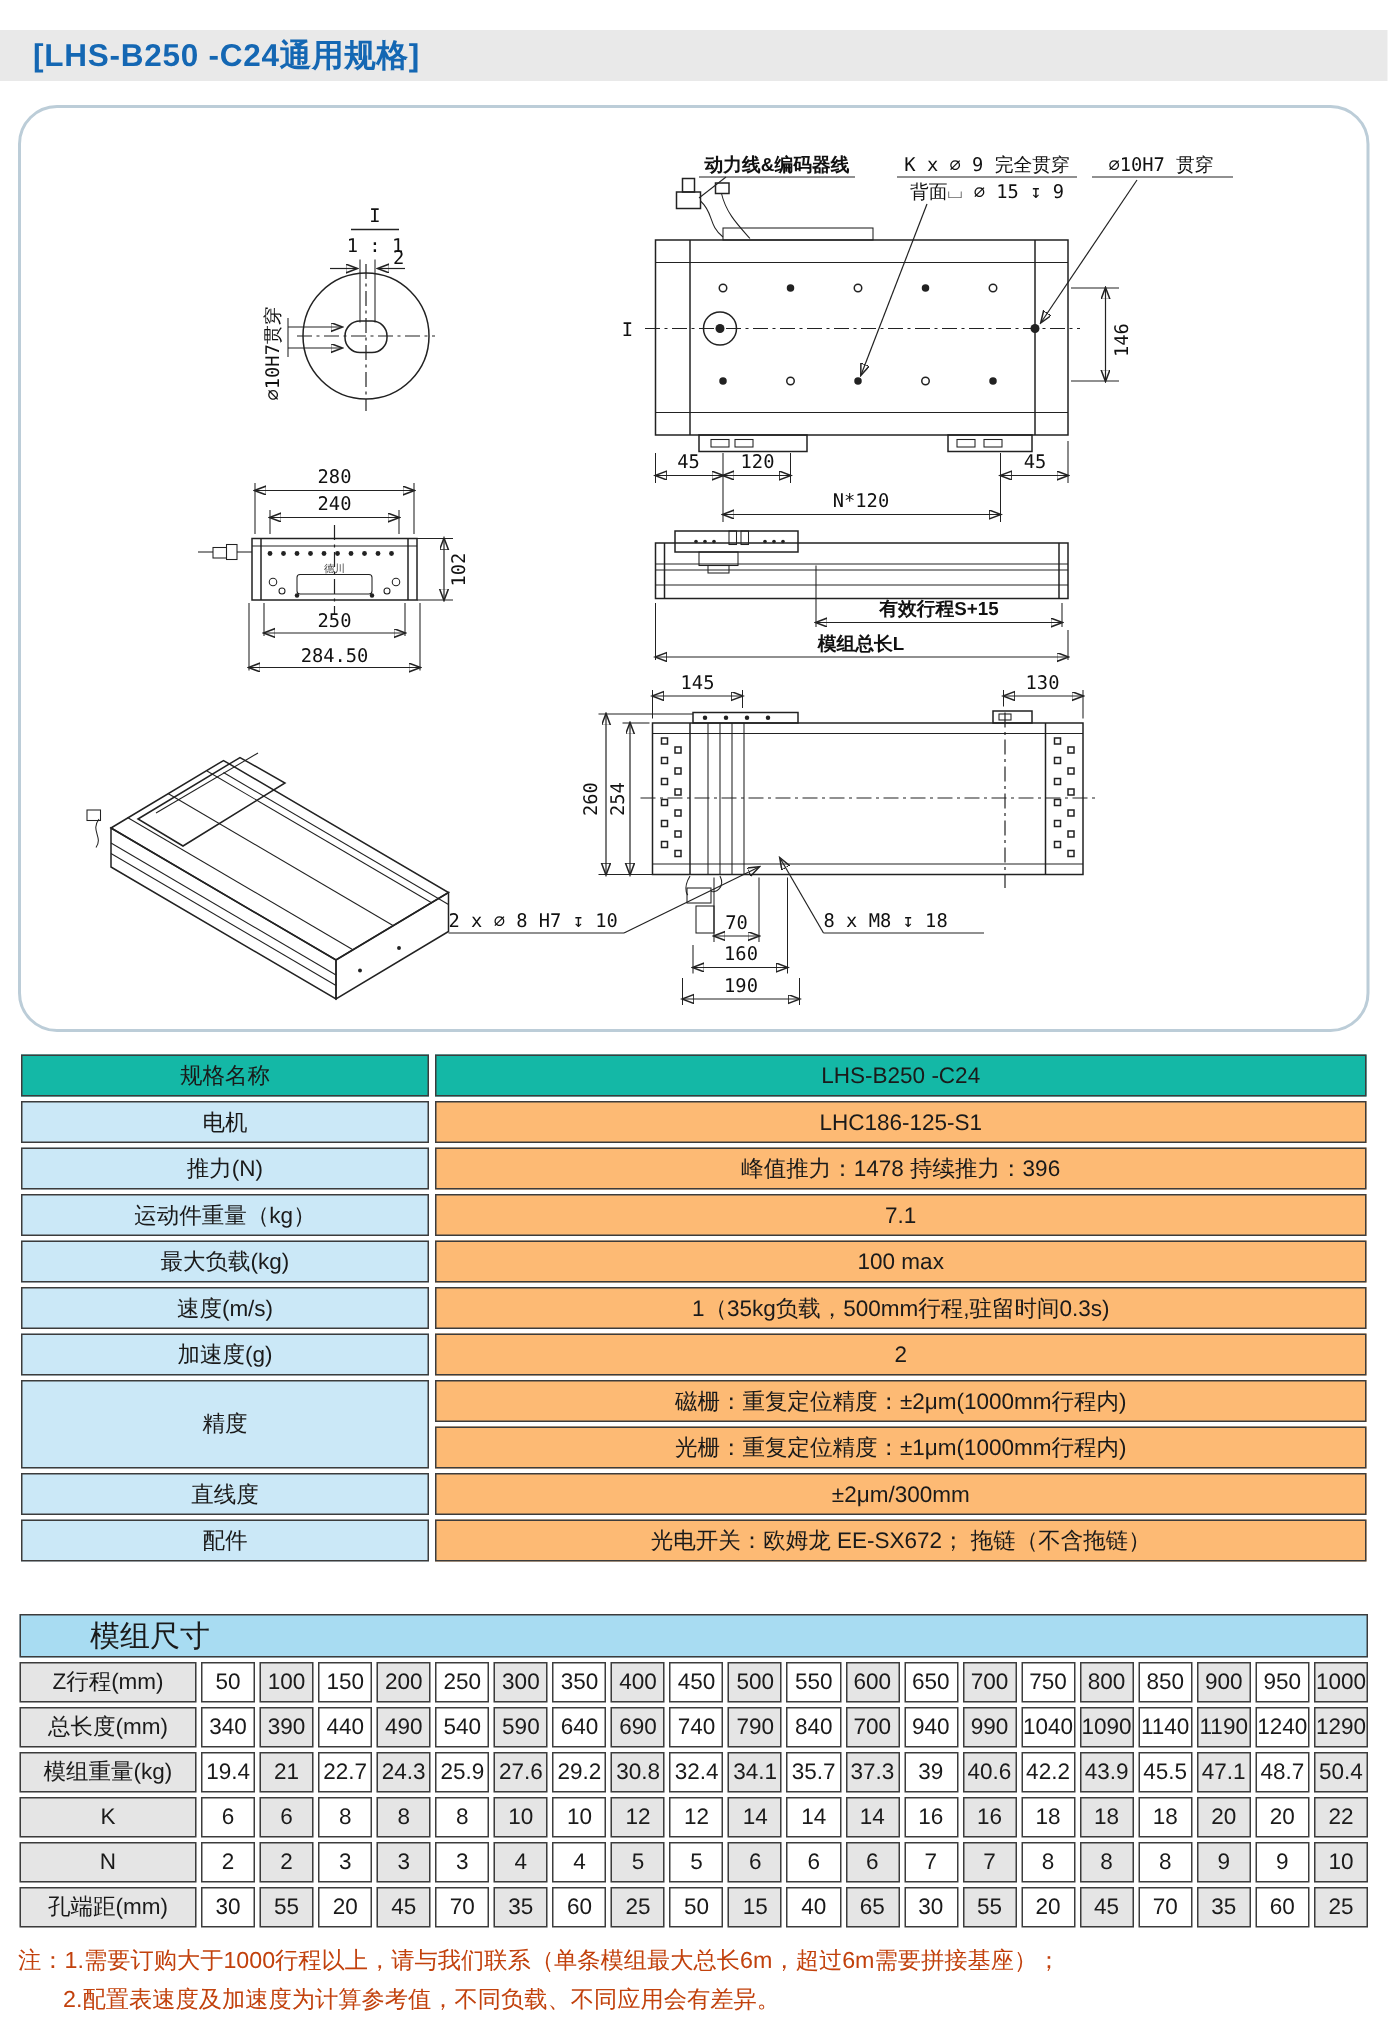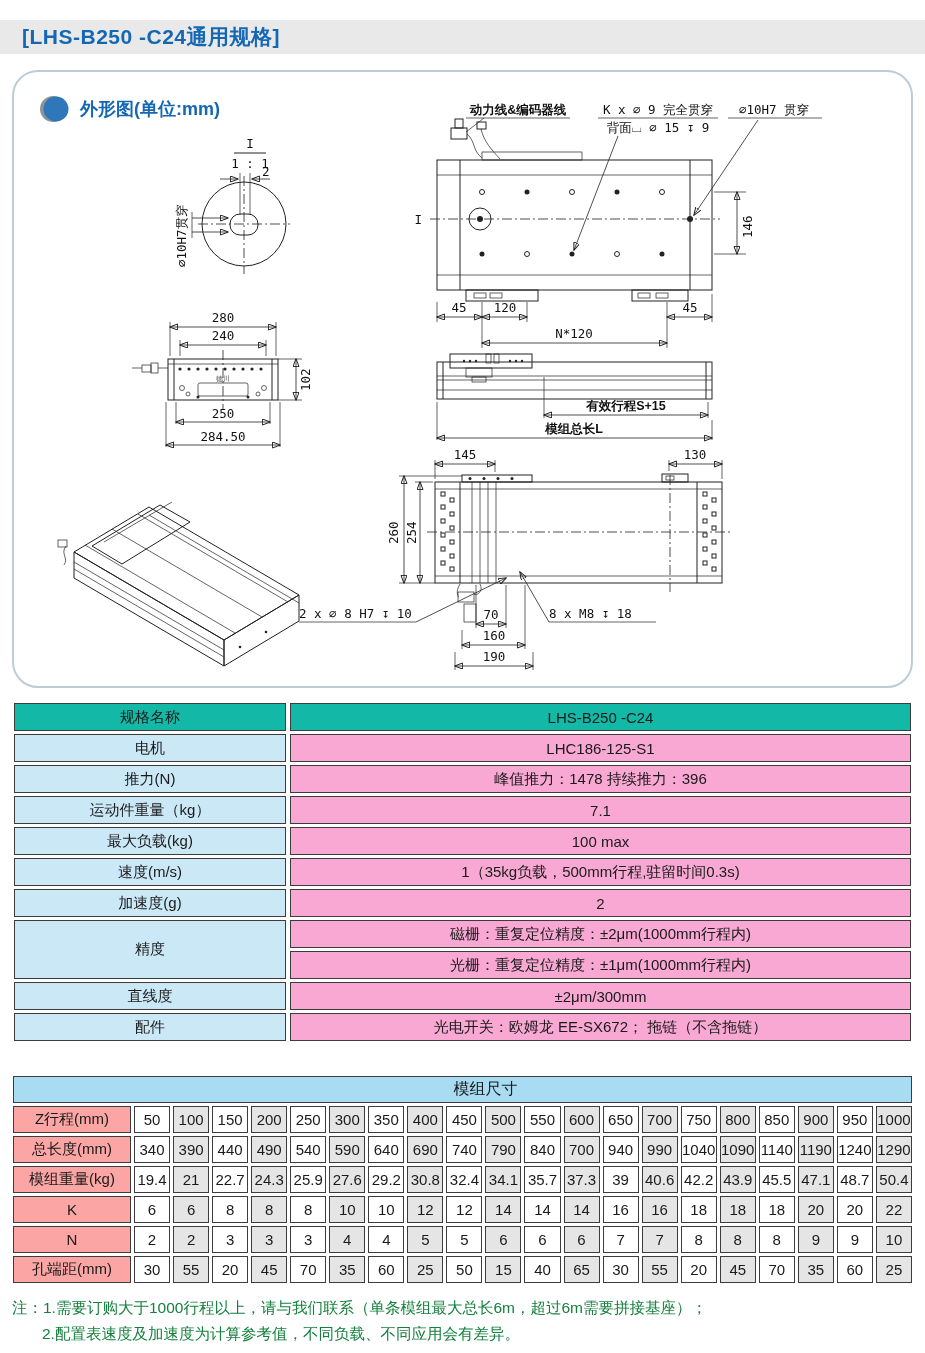--- a/index.html
+++ b/index.html
@@ -26,52 +26,45 @@
   .draw .thin { stroke-width:.7; }
   .draw .dim { stroke-width:.8; }
   .draw text { font-family:"DejaVu Sans Mono","DejaVu Sans",monospace; font-size:12.5px; fill:#111; stroke:none; }
   .draw text.cn { font-family:"Liberation Sans","DejaVu Sans",sans-serif; font-weight:bold; font-size:12.5px; }
   .draw text.sm { font-size:7px; fill:#444; }
 
   
   table.spec { position:absolute; left:10px; top:700px; width:905px;
     border-collapse:separate; border-spacing:4px 3px; }
   table.spec td { border:1.5px solid #3c3c3c; height:26px; text-align:center;
-    font-size:15px; padding:0 6px; background:#f9a8d4; }
+    font-size:15px; padding:0 6px; background:#fdba74; }
   table.spec td.lbl { background:#cbe8f7; width:258px; }
   table.spec tr.hd td { background:#14b8a6; }
 
   
   table.dims { position:absolute; left:10px; top:1073px; width:905px;
     border-collapse:separate; border-spacing:3px 3px; table-layout:fixed; }
   table.dims td { border:1.5px solid #3c3c3c; height:25px; text-align:center;
     font-size:15px; padding:0; background:#fff; overflow:hidden; white-space:nowrap; }
-  table.dims td.title { background:#a8dcf2; text-align:center; padding-left:46px; font-size:16px; }
-  table.dims td.lbl { background:#fca5a5; }
+  table.dims td.title { background:#a8dcf2; text-align:left; padding-left:46px; font-size:20px; }
+  table.dims td.lbl { background:#e5e5e5; }
   table.dims td.alt { background:#e5e5e5; }
 
   
-  .notes { position:absolute; left:12px; top:1295px; font-size:15.5px; color:#15803d; line-height:1.7; }
+  .notes { position:absolute; left:12px; top:1295px; font-size:15.5px; color:#c2410c; line-height:1.7; }
   .notes .n2 { padding-left:30px; }
 </style>
 </head>
 <body>
 
 <div class="titlebar">
   <span class="t">[LHS-B250 -C24通用规格]</span>
 </div>
 
 <div class="panel">
-  <div class="panel-head">
-    <svg width="30" height="30">
-      <circle cx="13" cy="15" r="13" fill="#8d9499" stroke="none"></circle>
-      <circle cx="16" cy="15" r="12.5" fill="#2e77b8" stroke="none"></circle>
-    </svg>
-    <span class="txt">外形图(单位:mm)</span>
-  </div>
 
   <svg class="draw" viewBox="0 0 897 614">
     <defs>
       <marker id="ar" markerWidth="9" markerHeight="8" refX="7.6" refY="3" orient="auto-start-reverse" markerUnits="userSpaceOnUse">
         <path d="M0,0L8,3L0,6z" fill="#222" stroke="none"></path>
       </marker>
     </defs>
 
     <g>
       <text x="236" y="76" text-anchor="middle">I</text>

